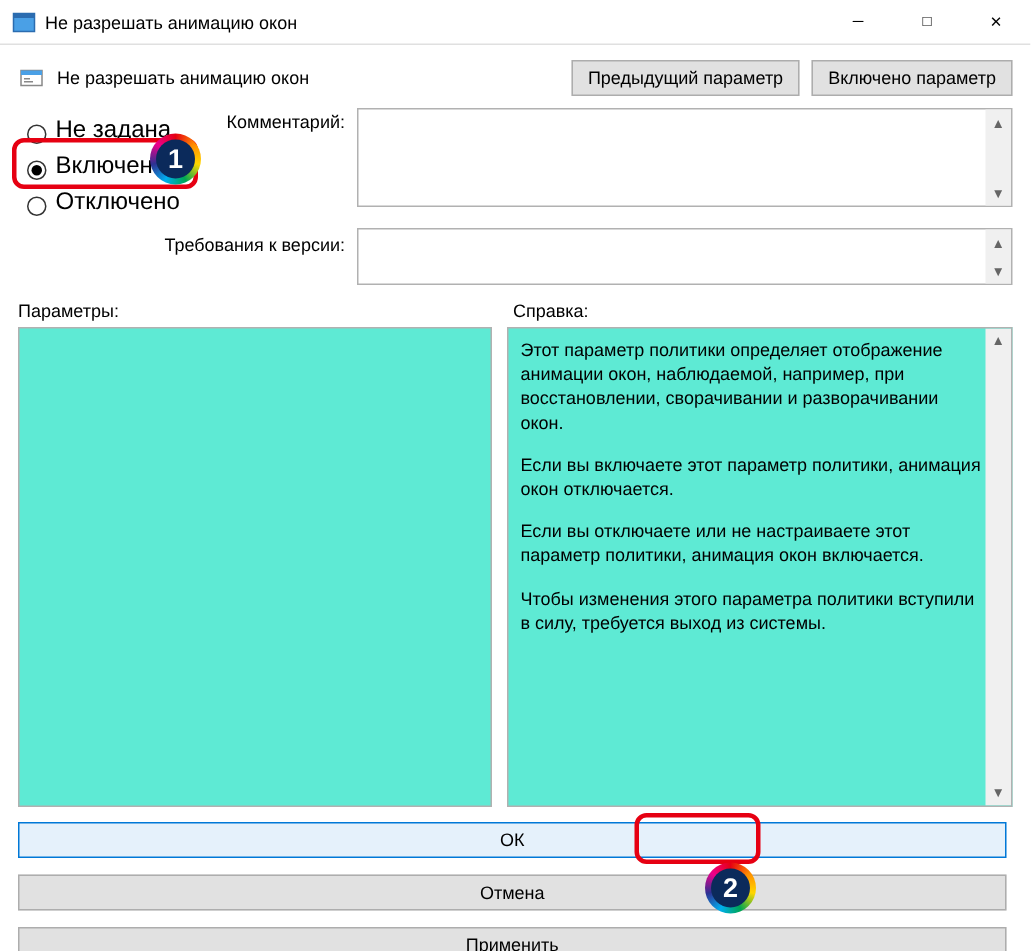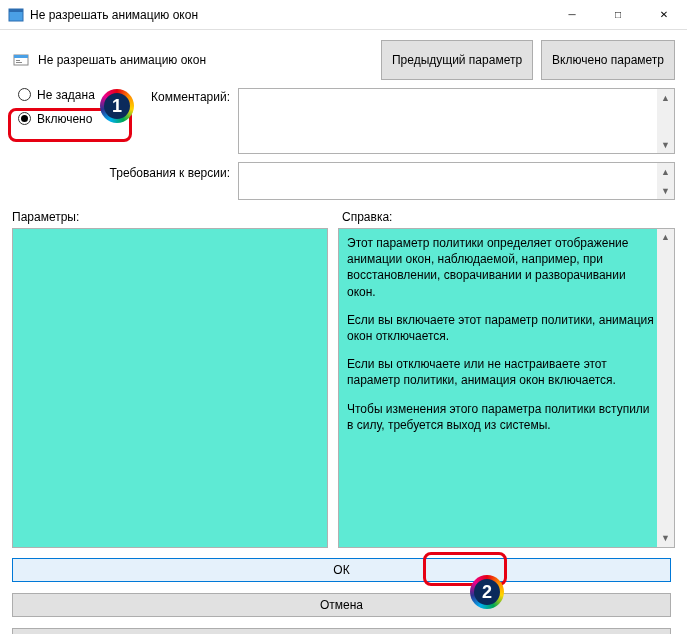--- a/index.html
+++ b/index.html
@@ -42,40 +42,40 @@
   .row1 .setting-icon {
     width: 18px; height: 18px;
     display: inline-flex; align-items: center; justify-content: center;
   }
   .row1 .setting-name { font-size: 12px; }
   .navbtns { margin-left: auto; display: flex; gap: 8px; }
   .btn {
     background: #e1e1e1;
     border: 1px solid #adadad;
     padding: 0 10px;
-    height: 40px;
+    height: 24px;
     font-size: 12px;
     display: inline-flex; align-items: center; justify-content: center;
     cursor: default;
   }
   .btn.wide { min-width: 128px; }
   .state-area {
     display: flex;
     gap: 0;
     margin-top: 6px;
   }
   .states {
     width: 118px;
     position: relative;
   }
   .radio-row {
-    display: flex; align-items: flex-start; gap: 6px;
+    display: flex; align-items: flex-end; gap: 6px;
     height: 24px;
     padding-left: 6px;
-    font-size: 12px;
+    font-size: 16px;
   }
   .radio {
     width: 13px; height: 13px; border: 1px solid #333; border-radius: 50%;
     display: inline-flex; align-items: center; justify-content: center;
     background: #fff;
   }
   .radio.inner::after {
     content: ""; width: 7px; height: 7px; border-radius: 50%; background: #000;
   }
   .state-highlight {
@@ -207,20 +207,24 @@
   <div class="state-area">
     <div class="states">
       <div class="radio-row">
         <span class="radio"></span>
         <span>Не задана</span>
       </div>
       <div class="radio-row">
         <span class="radio inner"></span>
         <span>Включено</span>
       </div>
+      <div class="radio-row">
+        <span class="radio"></span>
+        <span>Отключено</span>
+      </div>
       <div class="state-highlight"></div>
     </div>
     <div class="comment-col">
       <div class="lbl">Комментарий:</div>
       <div class="textarea">
         <span></span>
         <div class="sb">
           <div class="arrow">▲</div>
           <div class="arrow">▼</div>
         </div>

